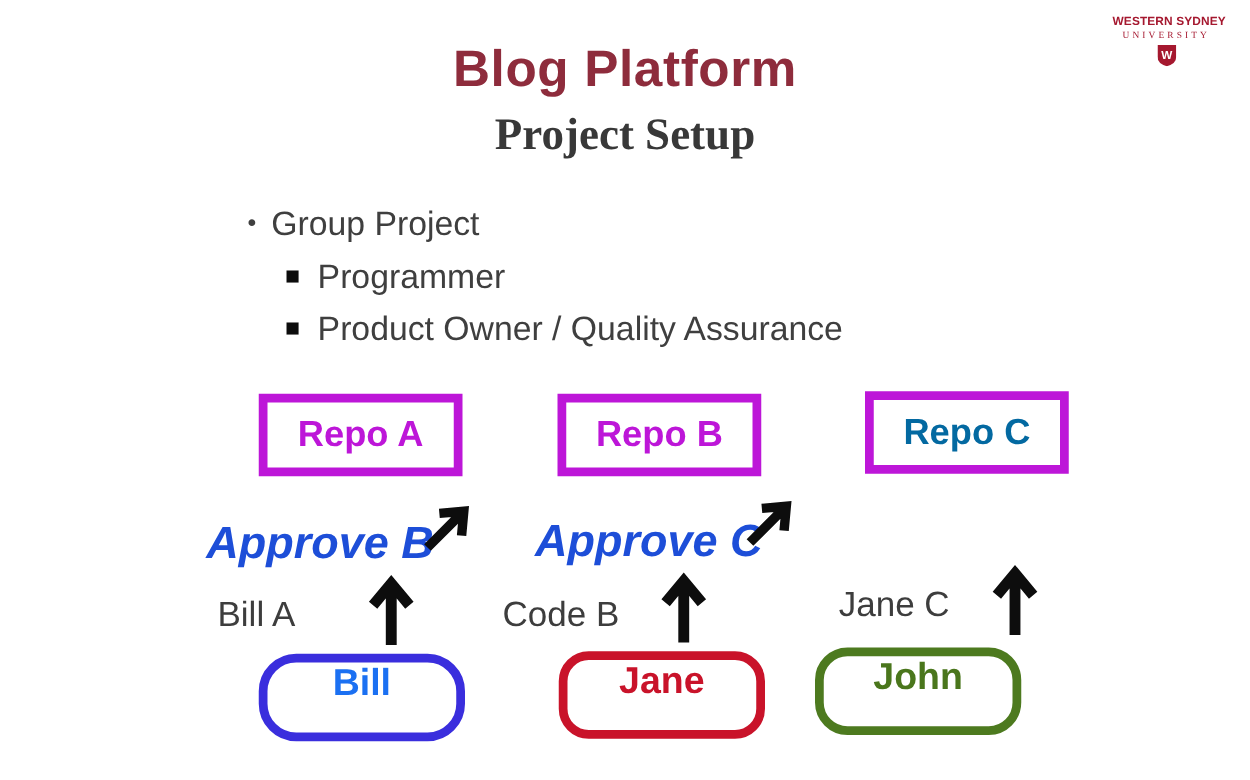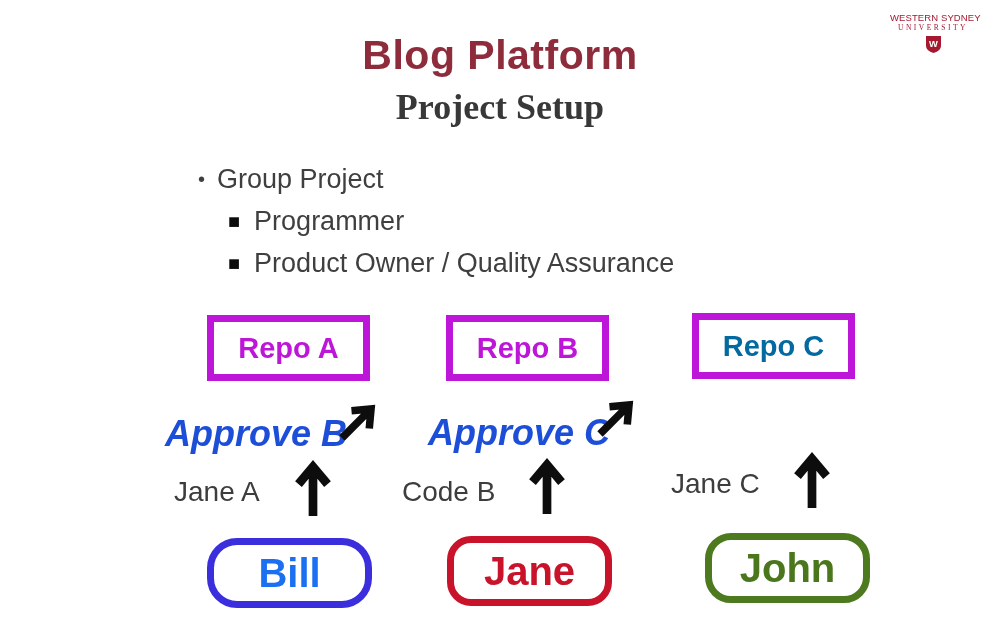--- a/index.html
+++ b/index.html
@@ -35,21 +35,21 @@
   
   .logo {
     position: absolute;
     left: 890px; top: 13px;
     width: 86px;
     text-align: center;
     line-height: 1.1;
   }
   .logo-line1 {
     font-size: 9.5px;
-    font-weight: 400;
+    font-weight: 700;
     letter-spacing: 0.1px;
     white-space: nowrap;
   }
   .logo-line2 {
     font-family: "Liberation Serif", "DejaVu Serif", serif;
     font-size: 7.5px;
     letter-spacing: 2.5px;
     margin-top: 1px;
     white-space: nowrap;
   }
@@ -74,24 +74,23 @@
     border-style: solid;
     border-width: 7px;
     display: flex; align-items: center; justify-content: center;
     font-size: 29px; font-weight: 700;
   }
   .person {
     position: absolute;
     width: 151px; height: 56px;
     border-style: solid;
     border-width: 7px;
-    display: flex; align-items: center; justify-content: center;
-    font-size: 40px; font-weight: 700;
+    display: flex; align-items: flex-start; justify-content: center;
+    font-size: 30px; font-weight: 700;
     background: #ffffff;
-    margin-top: 15px;
   }
 
   
   .approve-label {
     position: absolute;
     font-size: 36px;
     font-weight: 700;
     font-style: italic;
     color: #1d4ed8;
     white-space: nowrap;
@@ -158,21 +157,21 @@
     </svg>
   </div>
 
   <div class="approve-label" style="left:428px; top:412px;">Approve C</div>
   <div class="arrow diag" style="left:590px; top:392px;">
     <svg width="52" height="52" viewBox="0 0 40 62" fill="none">
       <path d="M20,58 L20,14 M5,27 L20,9 L35,27" stroke-width="9" stroke-linejoin="miter" style="stroke: rgb(13, 13, 13);"></path>
     </svg>
   </div>
 
-  <div class="code-label" style="left:174px; top:476px;">Jane A</div>
+  <div class="code-label" style="left:174px; top:476px;">Bill A</div>
   <div class="arrow" style="left:293px; top:458px;">
     <svg width="40" height="60" viewBox="0 0 40 62" fill="none">
       <path d="M20,60 L20,14 M5,27 L20,9 L35,27" stroke-width="9" stroke-linejoin="miter" style="stroke: rgb(13, 13, 13);"></path>
     </svg>
   </div>
 
   <div class="code-label" style="left:402px; top:476px;">Code B</div>
   <div class="arrow" style="left:527px; top:456px;">
     <svg width="40" height="60" viewBox="0 0 40 62" fill="none">
       <path d="M20,60 L20,14 M5,27 L20,9 L35,27" stroke-width="9" stroke-linejoin="miter" style="stroke: rgb(13, 13, 13);"></path>
@@ -185,17 +184,17 @@
       <path d="M20,60 L20,14 M5,27 L20,9 L35,27" stroke-width="9" stroke-linejoin="miter" style="stroke: rgb(13, 13, 13);"></path>
     </svg>
   </div>
 
   <div class="person" style="left: 207px; top: 523px; border-radius: 30px; border-color: rgb(58, 46, 221);">
     <span style="color: rgb(27, 112, 242);">Bill</span>
   </div>
   <div class="person" style="left: 447px; top: 521px; border-radius: 24px; border-color: rgb(201, 19, 42);">
     <span style="color: rgb(201, 19, 42);">Jane</span>
   </div>
-  <div class="person" style="left: 705px; top: 518px; border-radius: 26px; border-color: rgb(77, 122, 31);">
+  <div class="person" style="left: 652px; top: 518px; border-radius: 26px; border-color: rgb(77, 122, 31);">
     <span style="color: rgb(74, 118, 28);">John</span>
   </div>
 
 </div>
 
 </body></html>

